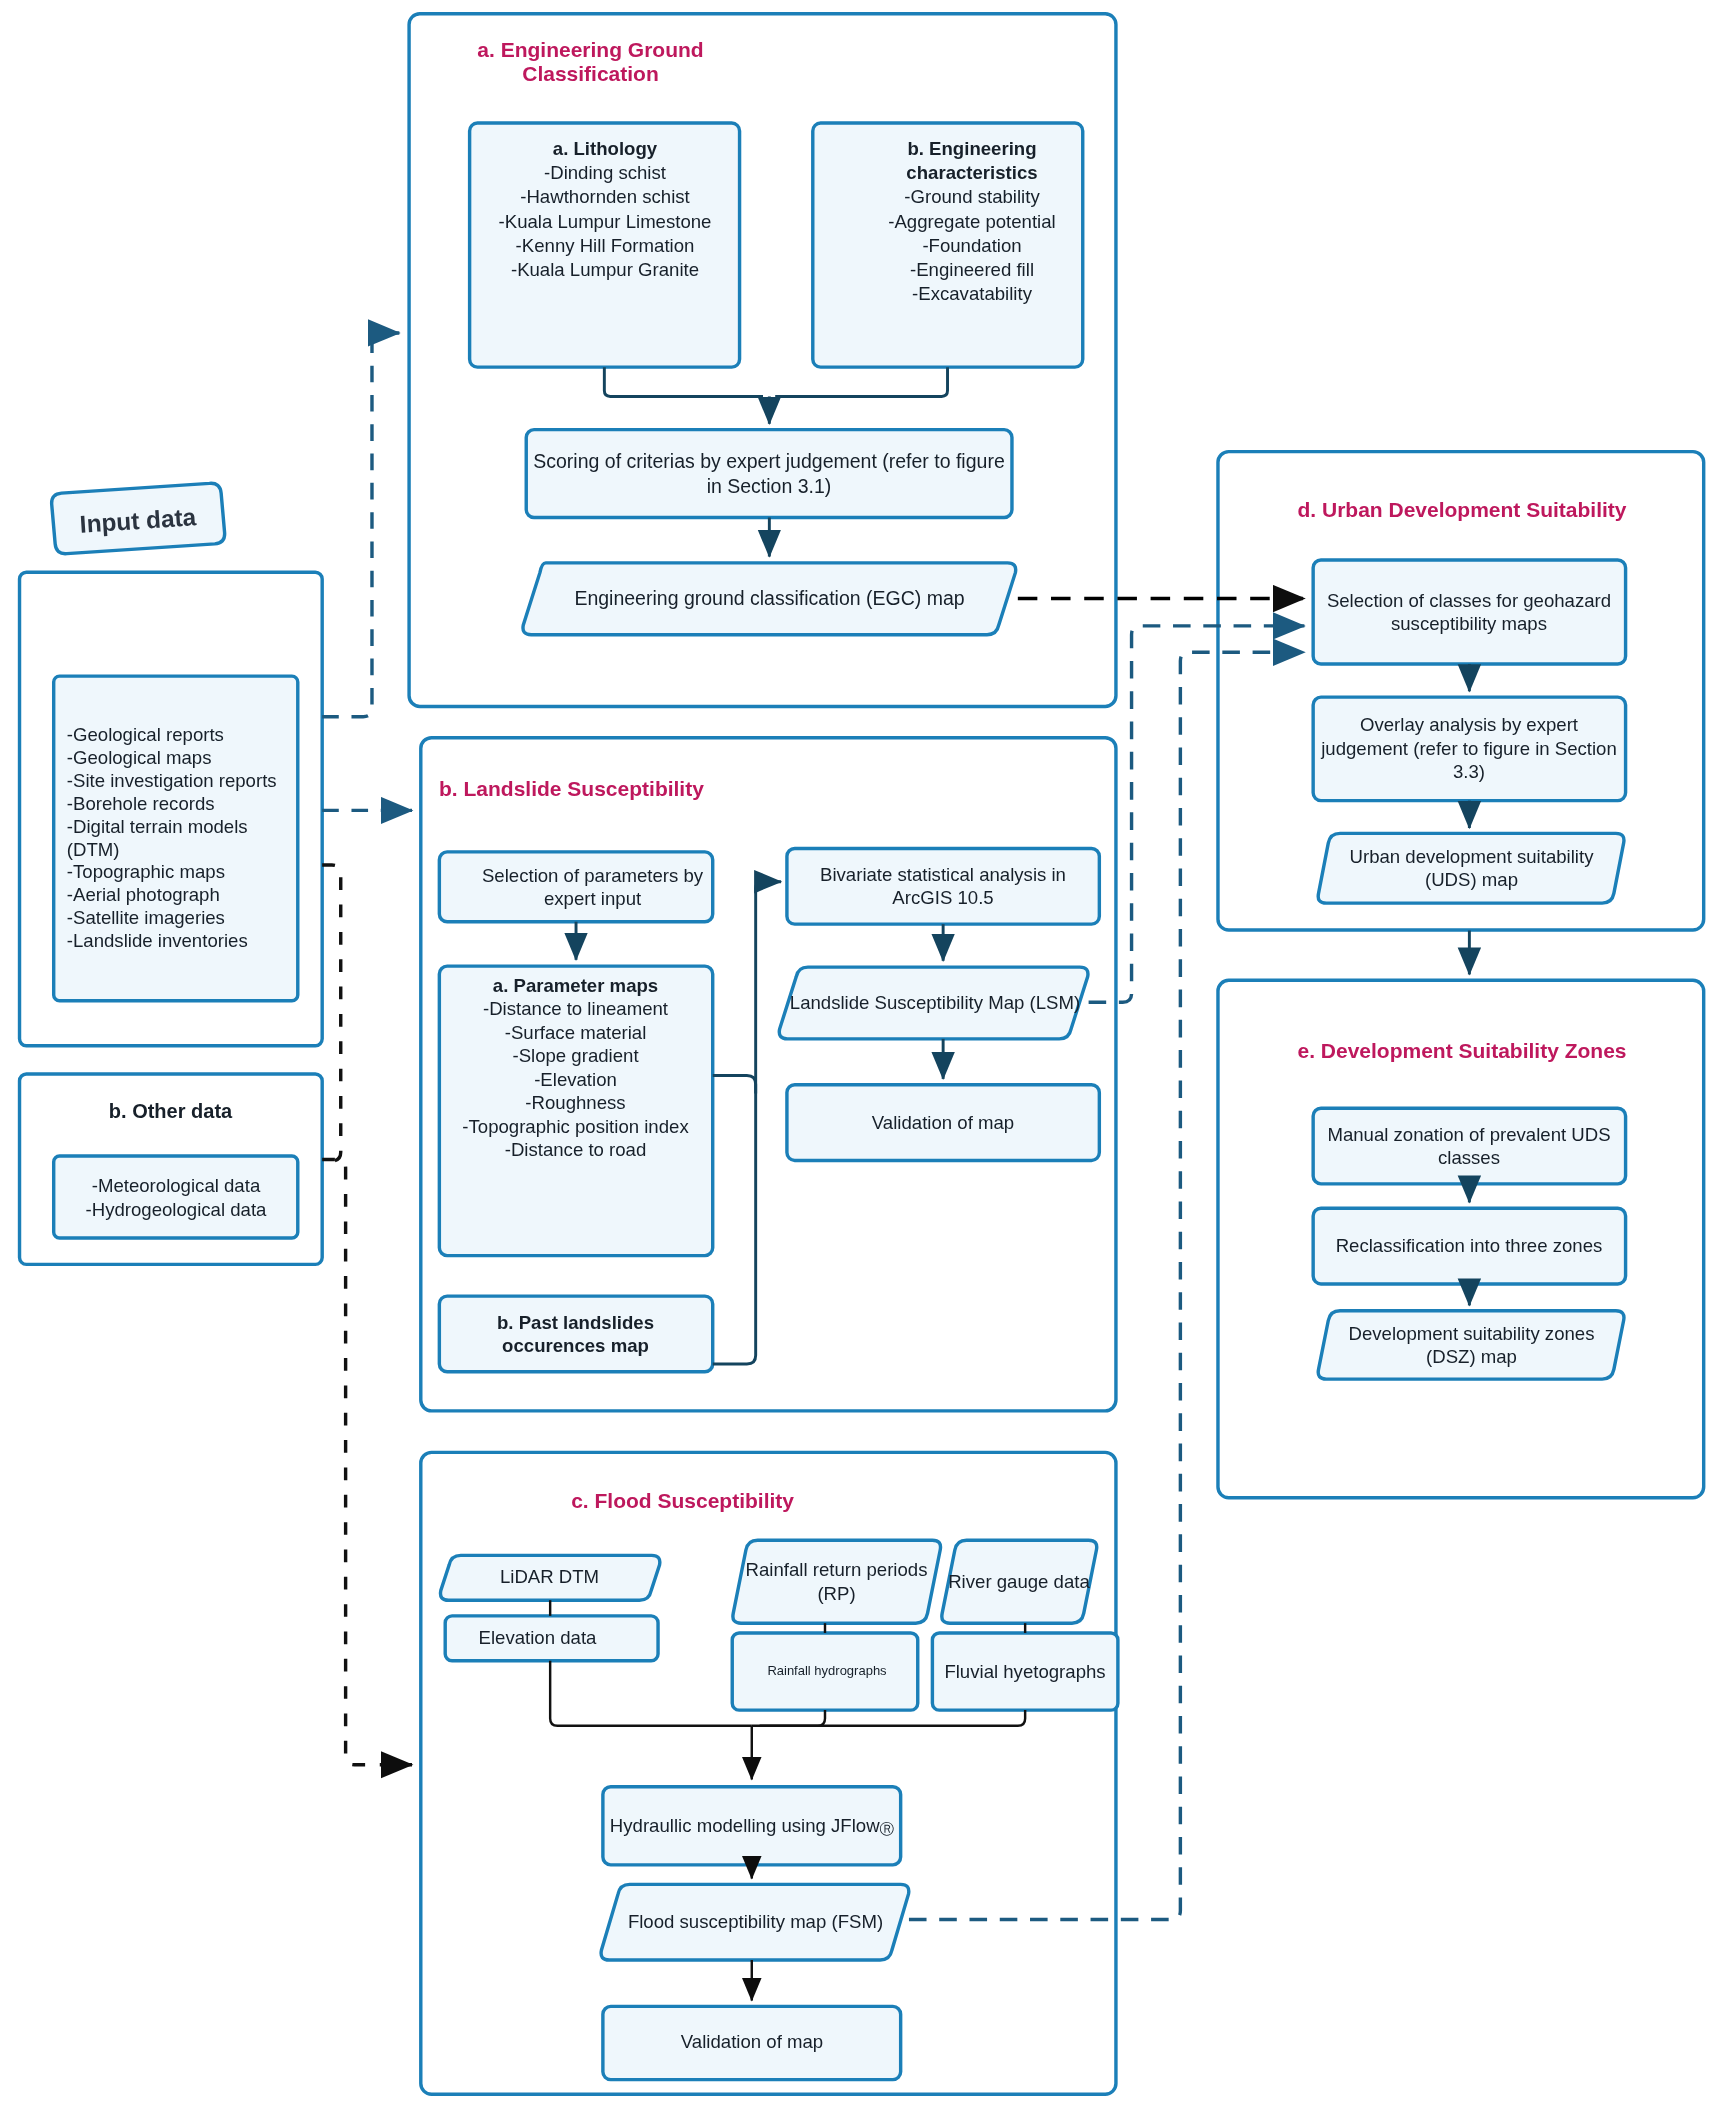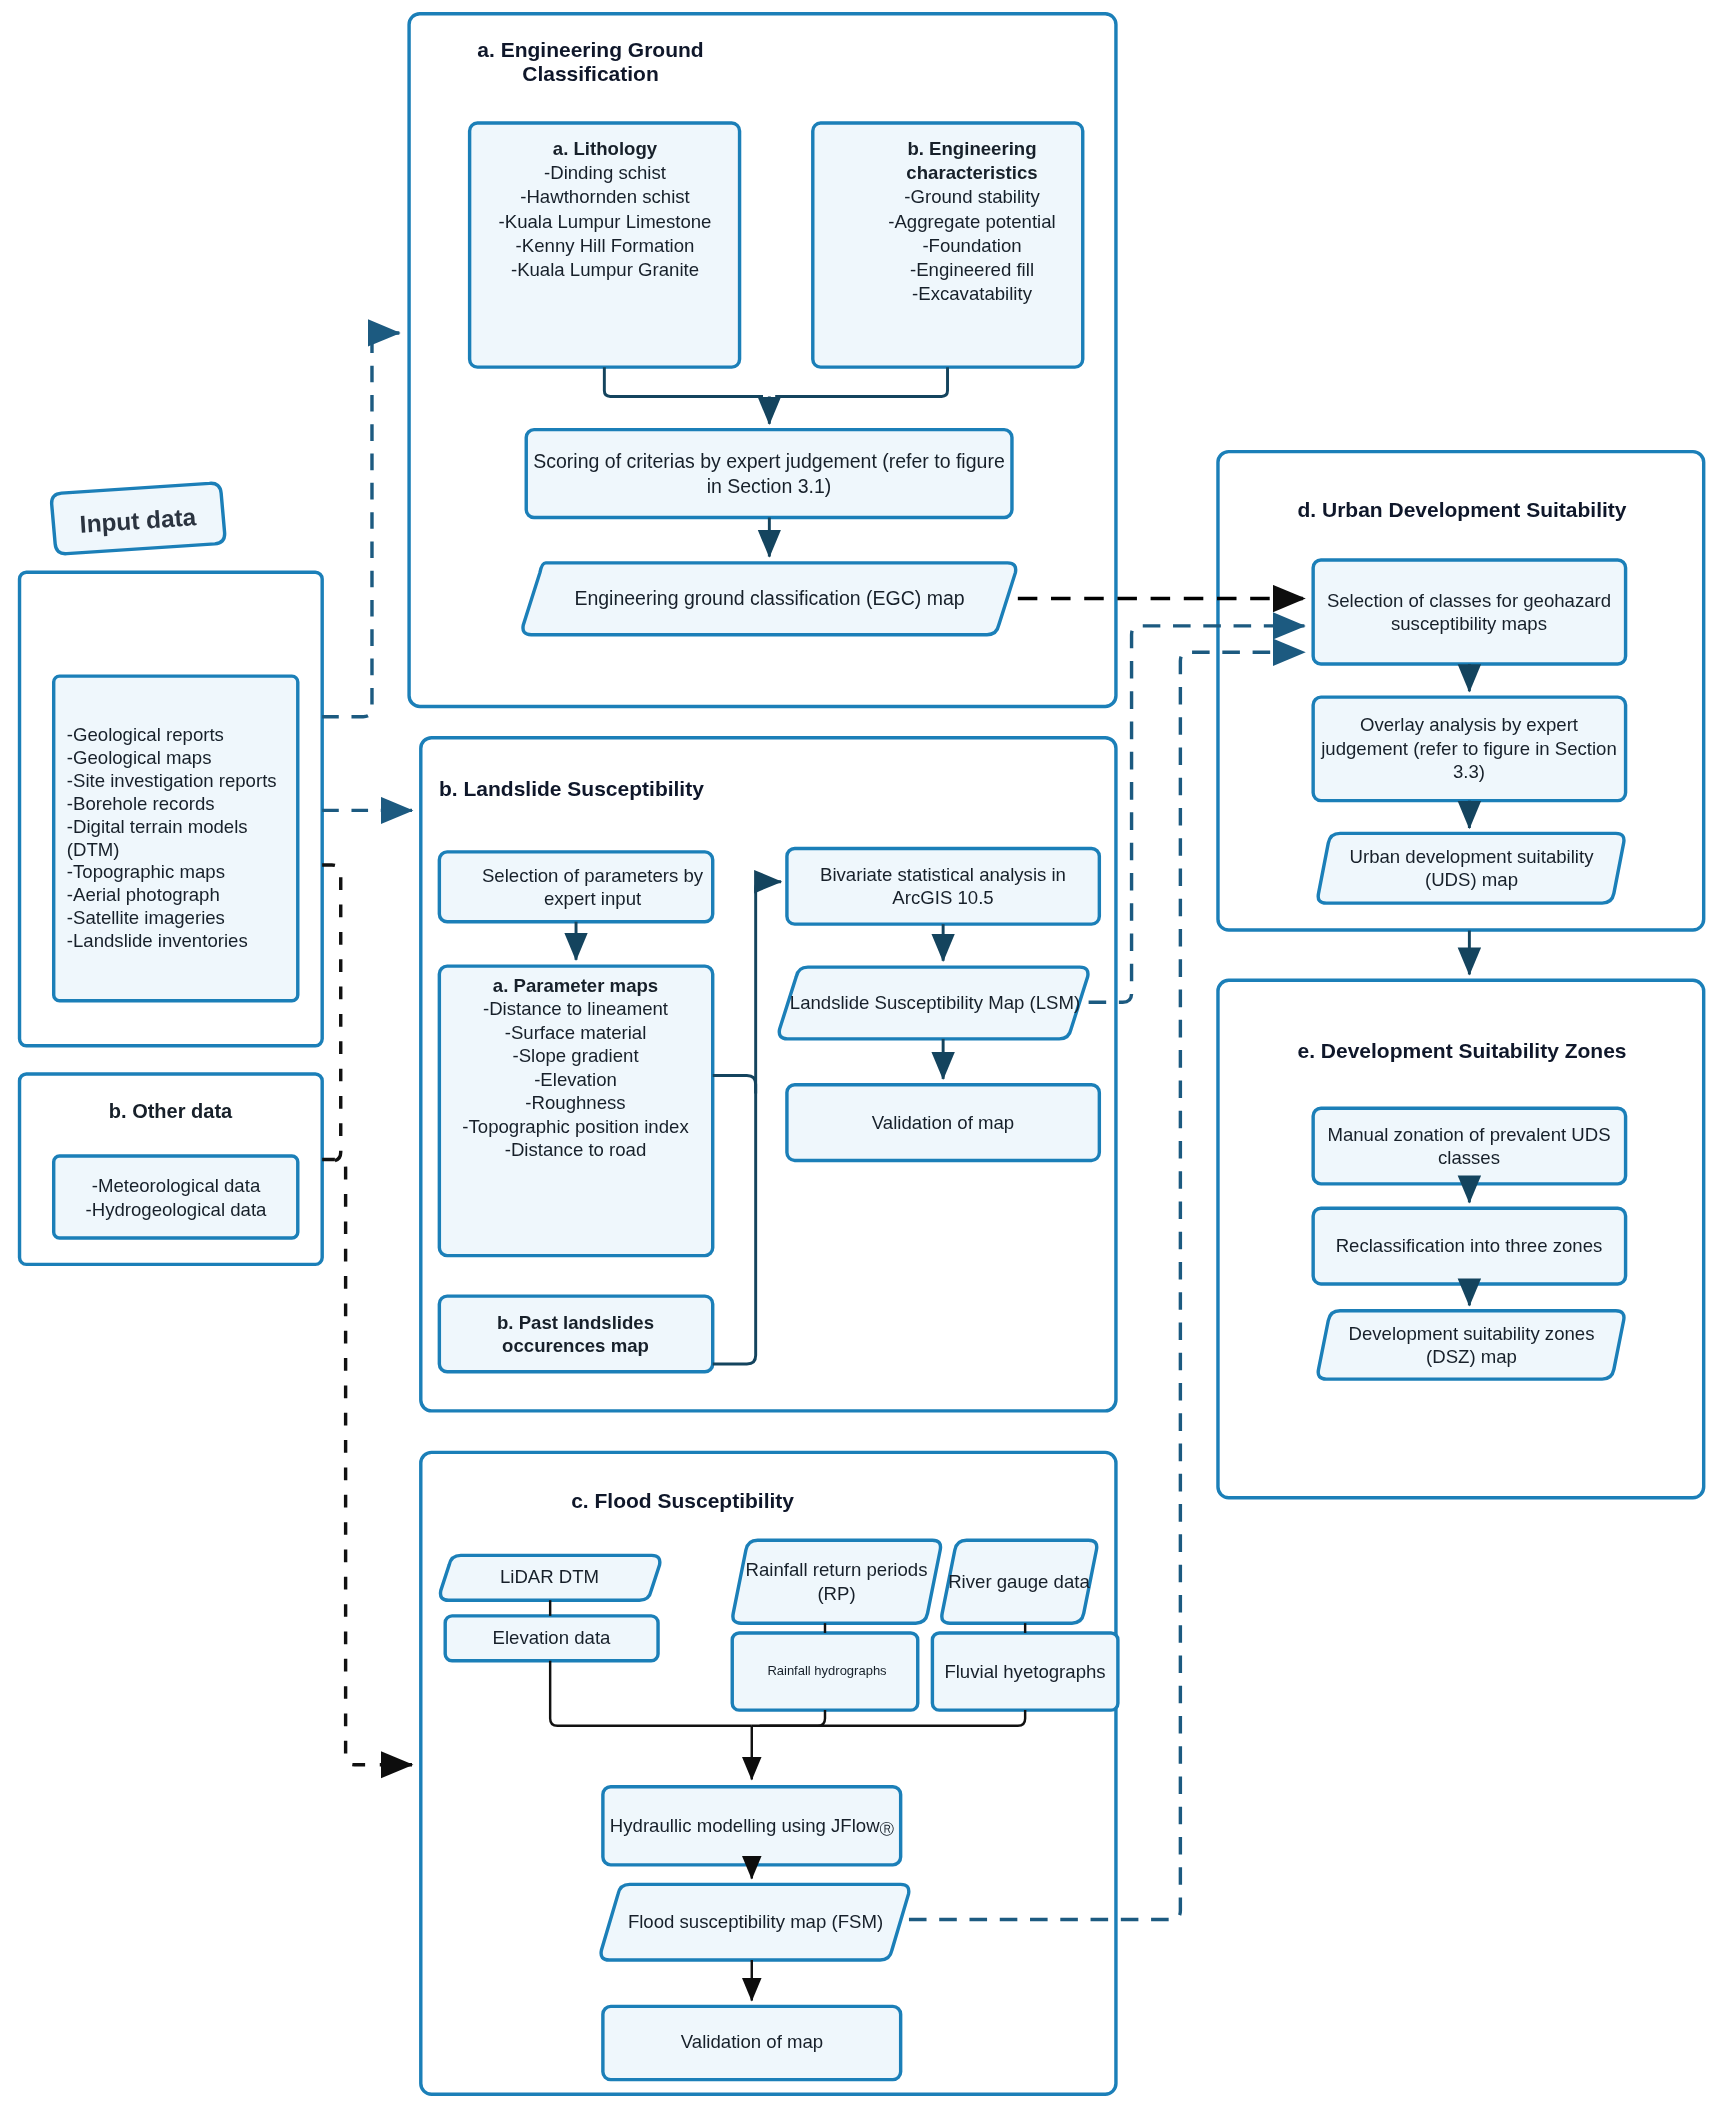--- a/index.html
+++ b/index.html
@@ -3,21 +3,21 @@
 <meta charset="utf-8">
 <style>
   html,body{margin:0;padding:0;background:#ffffff;}
   #page{position:relative;width:1732px;height:2108px;background:#ffffff;
         font-family:"Liberation Sans", sans-serif;overflow:hidden;}
   svg.layer{position:absolute;left:0;top:0;width:1732px;height:2108px;}
   .node{position:absolute;box-sizing:border-box;display:flex;align-items:center;
         justify-content:center;text-align:center;color:#17202a;
         font-family:"Liberation Sans", sans-serif;}
   .node .inner{width:100%;padding:0 5.9px;line-height:1.12;}
-  .sectitle{position:absolute;color:#0f172a;font-weight:bold;text-align:center;
+  .sectitle{position:absolute;color:#be185d;font-weight:bold;text-align:center;
             font-family:"Liberation Sans", sans-serif;line-height:1.12;}
   .bold{font-weight:bold;display:block;}
   .lst{display:block;}
 </style>
 </head>
 <body>
 
 <div id="page">
 
   <svg class="layer" viewBox="0 0 3548 4318">
@@ -237,21 +237,21 @@
     <div class="inner"><span>Validation of map</span></div>
   </div>
 
   <div class="sectitle" style="left:452px;top:1489px;width:342px;font-size:21px;text-align:right;">
     <span>c. Flood Susceptibility</span>
   </div>
 
   <div class="node" style="left:439px;top:1555px;width:221px;height:45px;font-size:18.6px;">
     <div class="inner"><span>LiDAR DTM</span></div>
   </div>
-  <div class="node" style="left:445px;top:1616px;width:213px;height:45px;font-size:18.6px;">
+  <div class="node" style="left:431px;top:1616px;width:213px;height:45px;font-size:18.6px;">
     <div class="inner"><span>Elevation data</span></div>
   </div>
   <div class="node" style="left:731px;top:1540px;width:211px;height:83px;font-size:18.6px;">
     <div class="inner" style="line-height:1.26;"><span>Rainfall return periods (RP)</span></div>
   </div>
   <div class="node" style="left:940px;top:1540px;width:158px;height:83px;font-size:18.6px;">
     <div class="inner" style="line-height:1.26;"><span>River gauge data</span></div>
   </div>
   <div class="node" style="left:732px;top:1633px;width:190px;height:77px;font-size:13px;">
     <div class="inner" style="line-height:1.26;"><span>Rainfall hydrographs</span></div>

